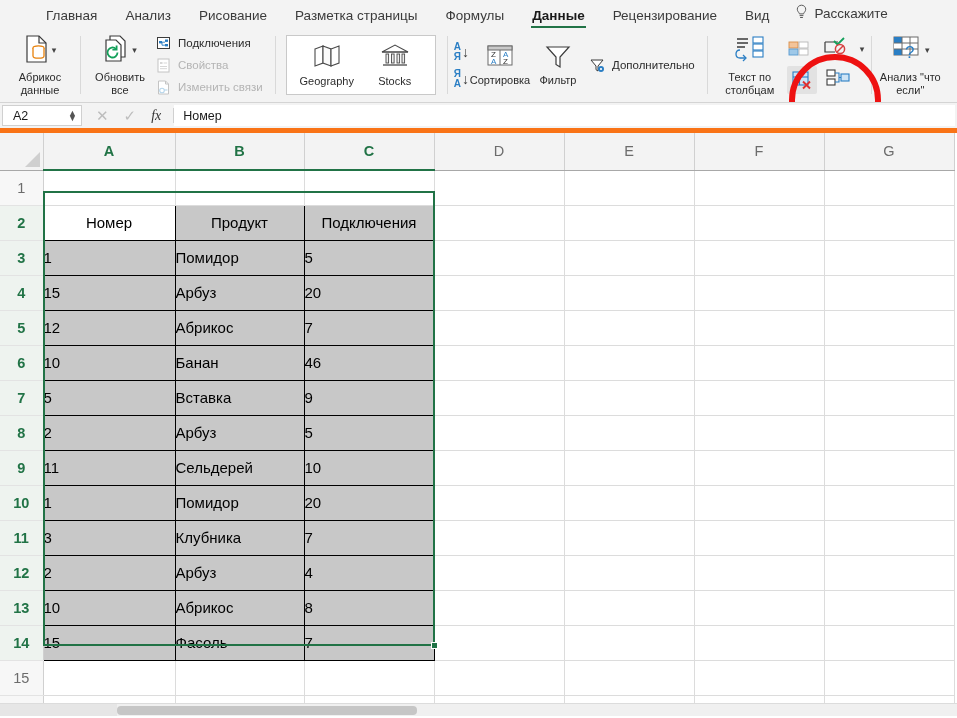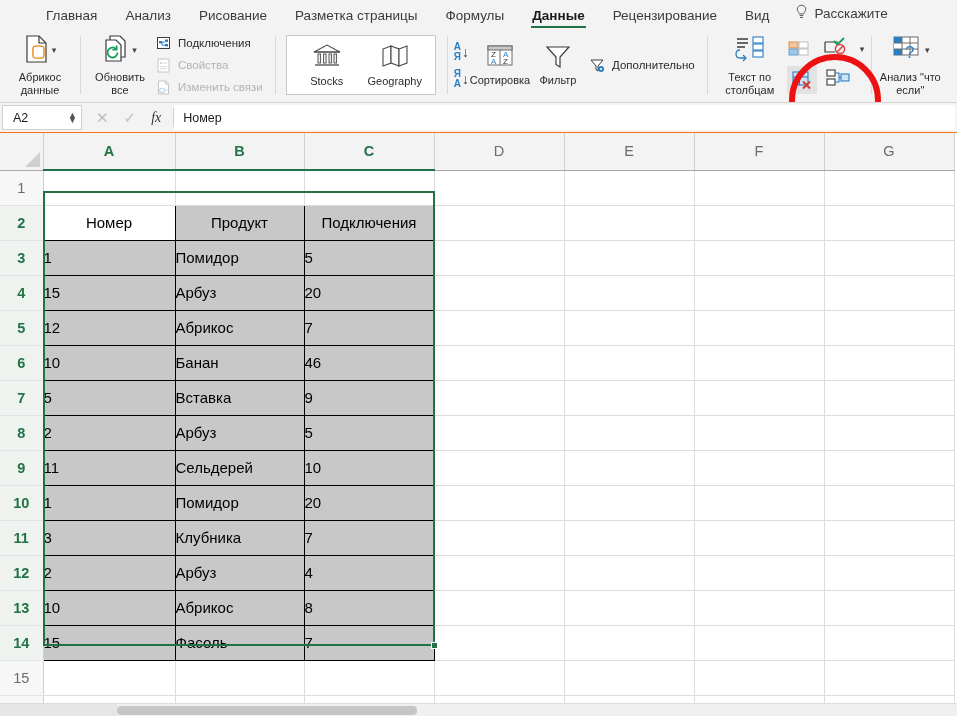--- a/index.html
+++ b/index.html
@@ -106,21 +106,21 @@
     width: 92px; height: 92px;
     border: 6px solid #ee1111;
     border-radius: 50%;
     pointer-events: none;
     z-index: 40;
   }
 
   
   .fbar {
     height: 30px; display: flex; align-items: stretch;
-    background: #f3f3f3; border-bottom: 1px solid #f97316;
+    background: #f3f3f3; border-bottom: 5px solid #f97316;
   }
   .namebox {
     width: 80px; background: #fff; border: 1px solid #d0d0d0;
     display: flex; align-items: center; justify-content: space-between;
     padding: 0 4px 0 10px; font-size: 12.5px; color: #1a1a1a;
     margin: 2px 0 2px 2px;
   }
   .spinner { display: flex; flex-direction: column; line-height: 0.55; font-size: 9px; color: #555; }
   .fb-icons { display: flex; align-items: center; gap: 15px; padding: 0 12px 0 14px; }
   .fb-ic { font-size: 15px; color: #bdbdbd; }
@@ -293,40 +293,40 @@
         <span>Изменить связи</span>
       </div>
     </div>
   </div>
 
   <div class="rgroup">
     <div class="databox">
       <div class="dbtn">
         <span>
           <svg width="30" height="26" viewBox="0 0 30 26">
+            <path d="M3 6l8-3v17l-8 3z" fill="#fff" stroke="#4a4a4a" stroke-width="1.1"></path>
+            <path d="M11 3l8 3v17l-8-3z" fill="#fafafa" stroke="#4a4a4a" stroke-width="1.1"></path>
+            <path d="M19 6l8-3v17l-8 3z" fill="#fff" stroke="#4a4a4a" stroke-width="1.1"></path>
+          </svg>
+        </span>
+        <span class="lbl">Geography</span>
+      </div>
+      <div class="dbtn">
+        <span>
+          <svg width="30" height="26" viewBox="0 0 30 26">
             <path d="M2 9L15 2l13 7z" fill="none" stroke="#4a4a4a" stroke-width="1.1"></path>
             <path d="M2 9h26" stroke="#4a4a4a" stroke-width="1.1"></path>
             <rect x="6" y="11" width="2.6" height="9" fill="#ececec" stroke="#4a4a4a" stroke-width="0.9"></rect>
             <rect x="11.5" y="11" width="2.6" height="9" fill="#ececec" stroke="#4a4a4a" stroke-width="0.9"></rect>
             <rect x="17" y="11" width="2.6" height="9" fill="#ececec" stroke="#4a4a4a" stroke-width="0.9"></rect>
             <rect x="22" y="11" width="2.6" height="9" fill="#ececec" stroke="#4a4a4a" stroke-width="0.9"></rect>
             <path d="M3 22h24" stroke="#4a4a4a" stroke-width="1.3"></path>
           </svg>
         </span>
         <span class="lbl">Stocks</span>
-      </div>
-      <div class="dbtn">
-        <span>
-          <svg width="30" height="26" viewBox="0 0 30 26">
-            <path d="M3 6l8-3v17l-8 3z" fill="#fff" stroke="#4a4a4a" stroke-width="1.1"></path>
-            <path d="M11 3l8 3v17l-8-3z" fill="#fafafa" stroke="#4a4a4a" stroke-width="1.1"></path>
-            <path d="M19 6l8-3v17l-8 3z" fill="#fff" stroke="#4a4a4a" stroke-width="1.1"></path>
-          </svg>
-        </span>
-        <span class="lbl">Geography</span>
       </div>
     </div>
   </div>
 
   <div class="rgroup">
     <div class="sortcol">
       <div class="azline">
         <span class="letters">
           <span>А</span>
           <span>Я</span>

